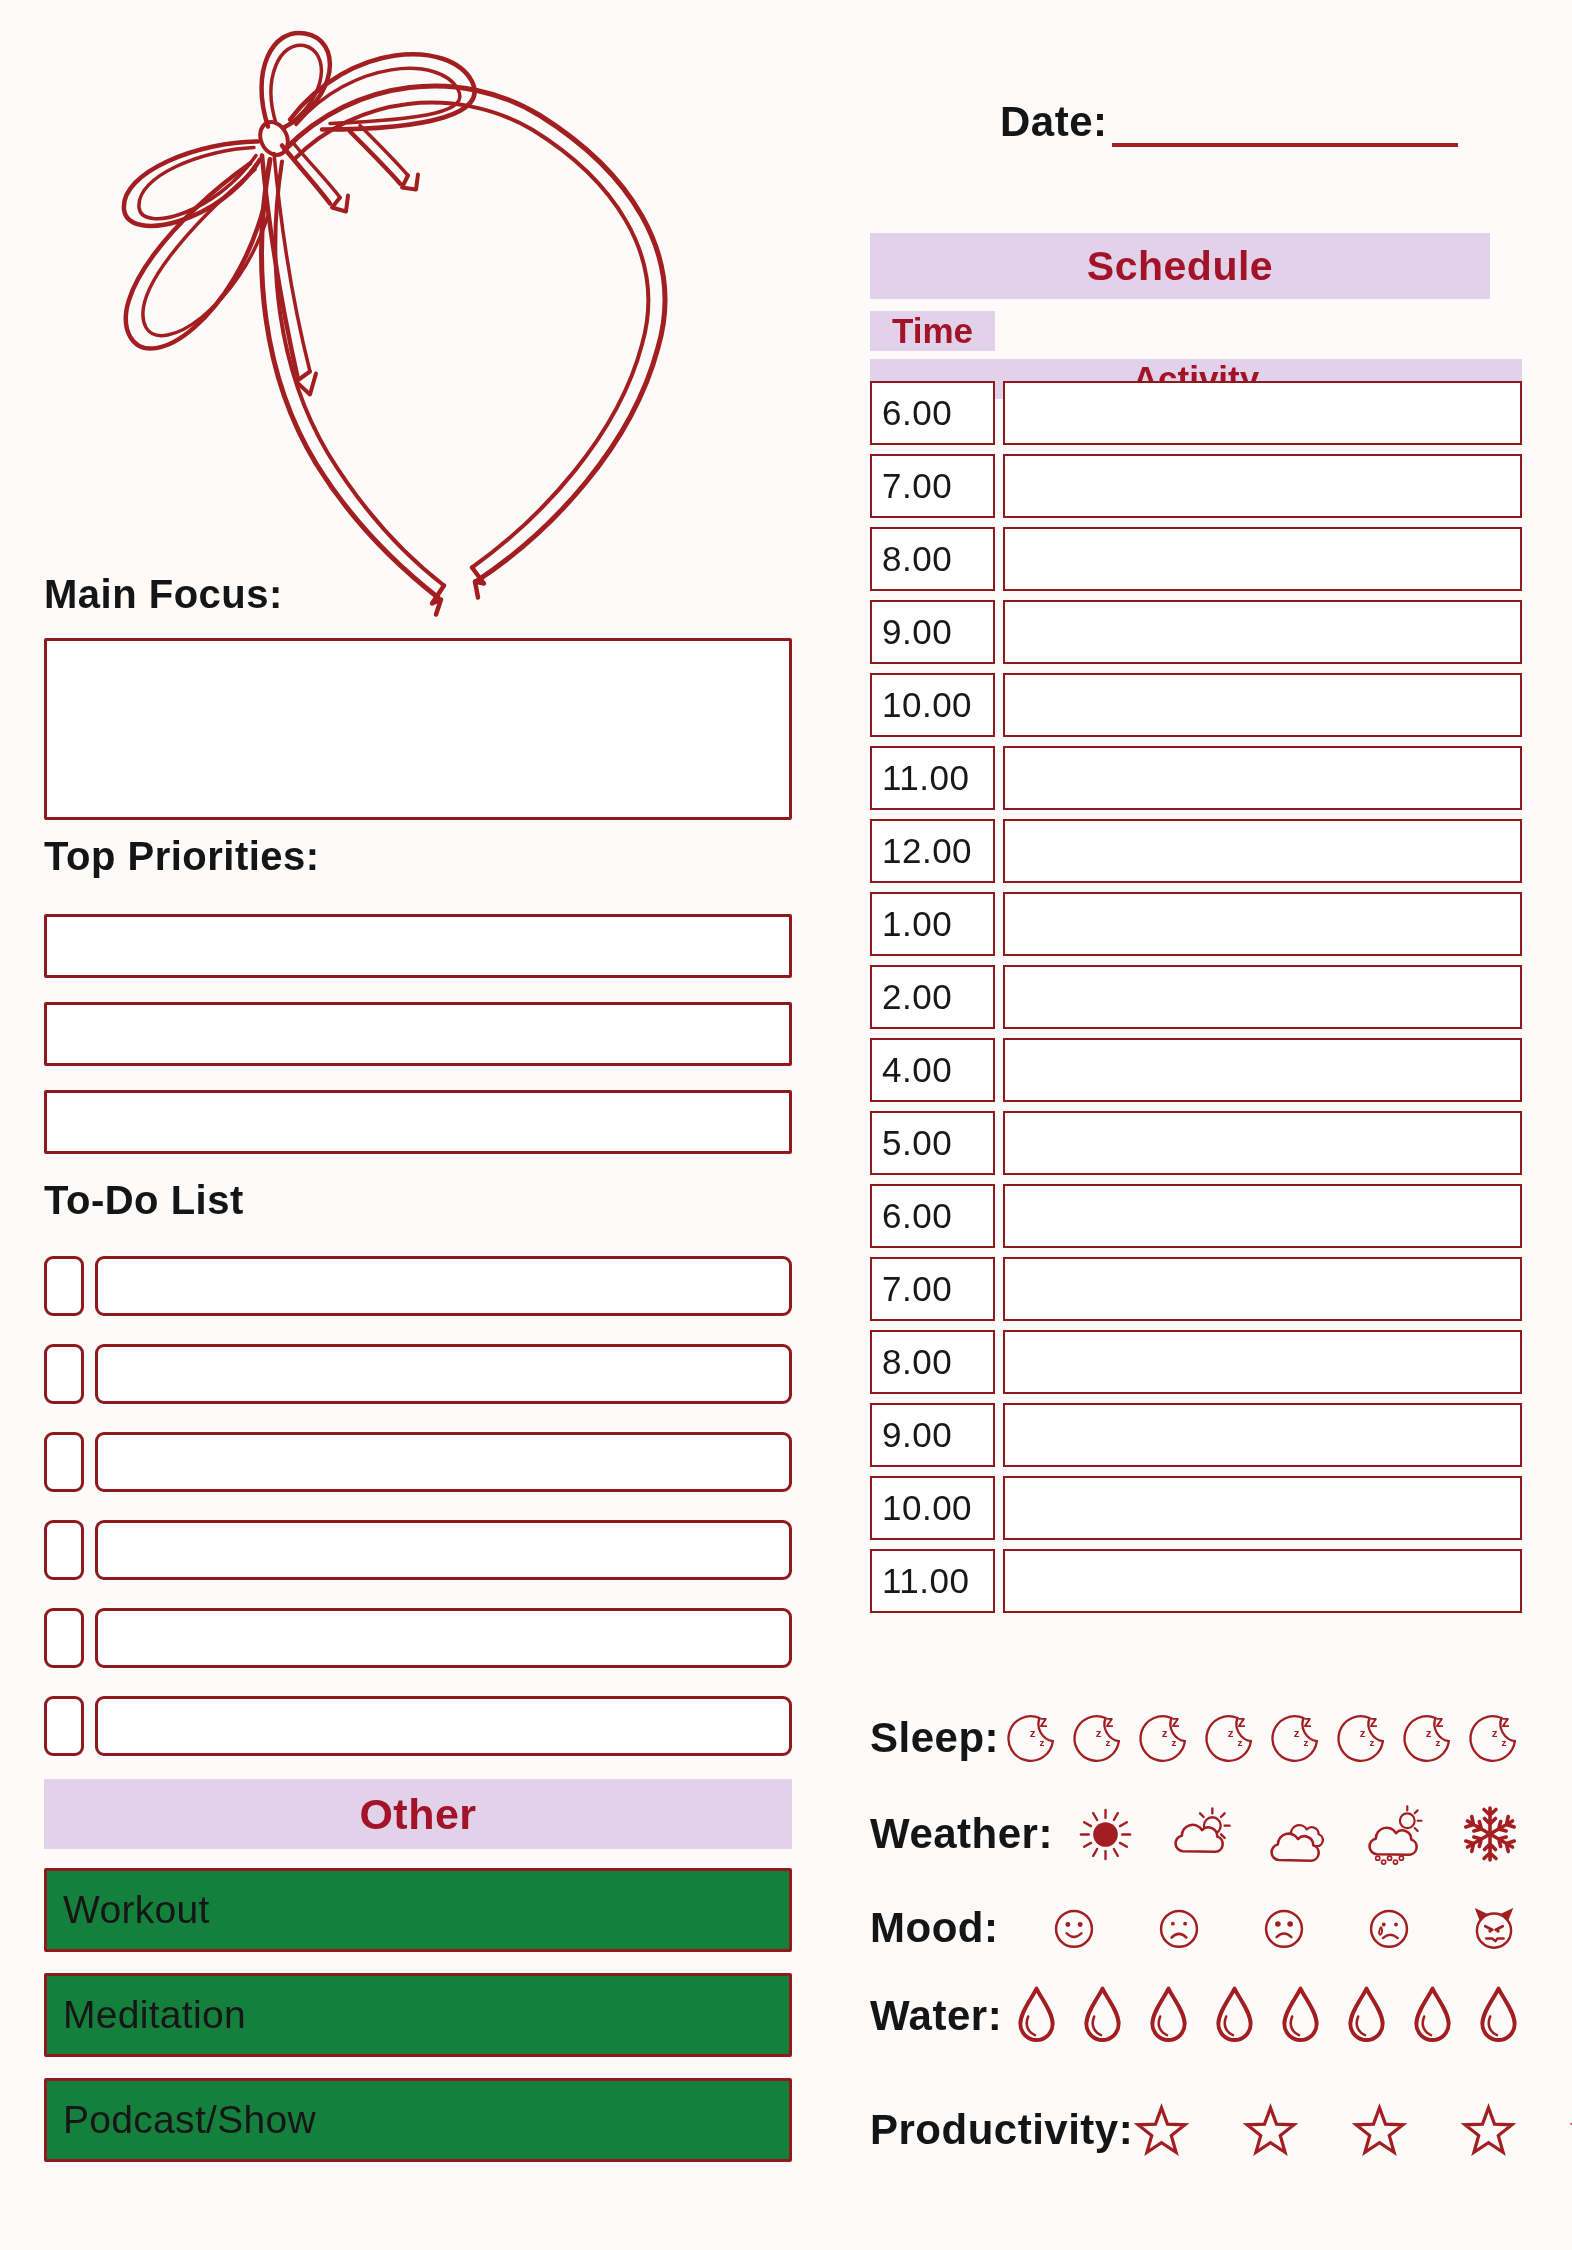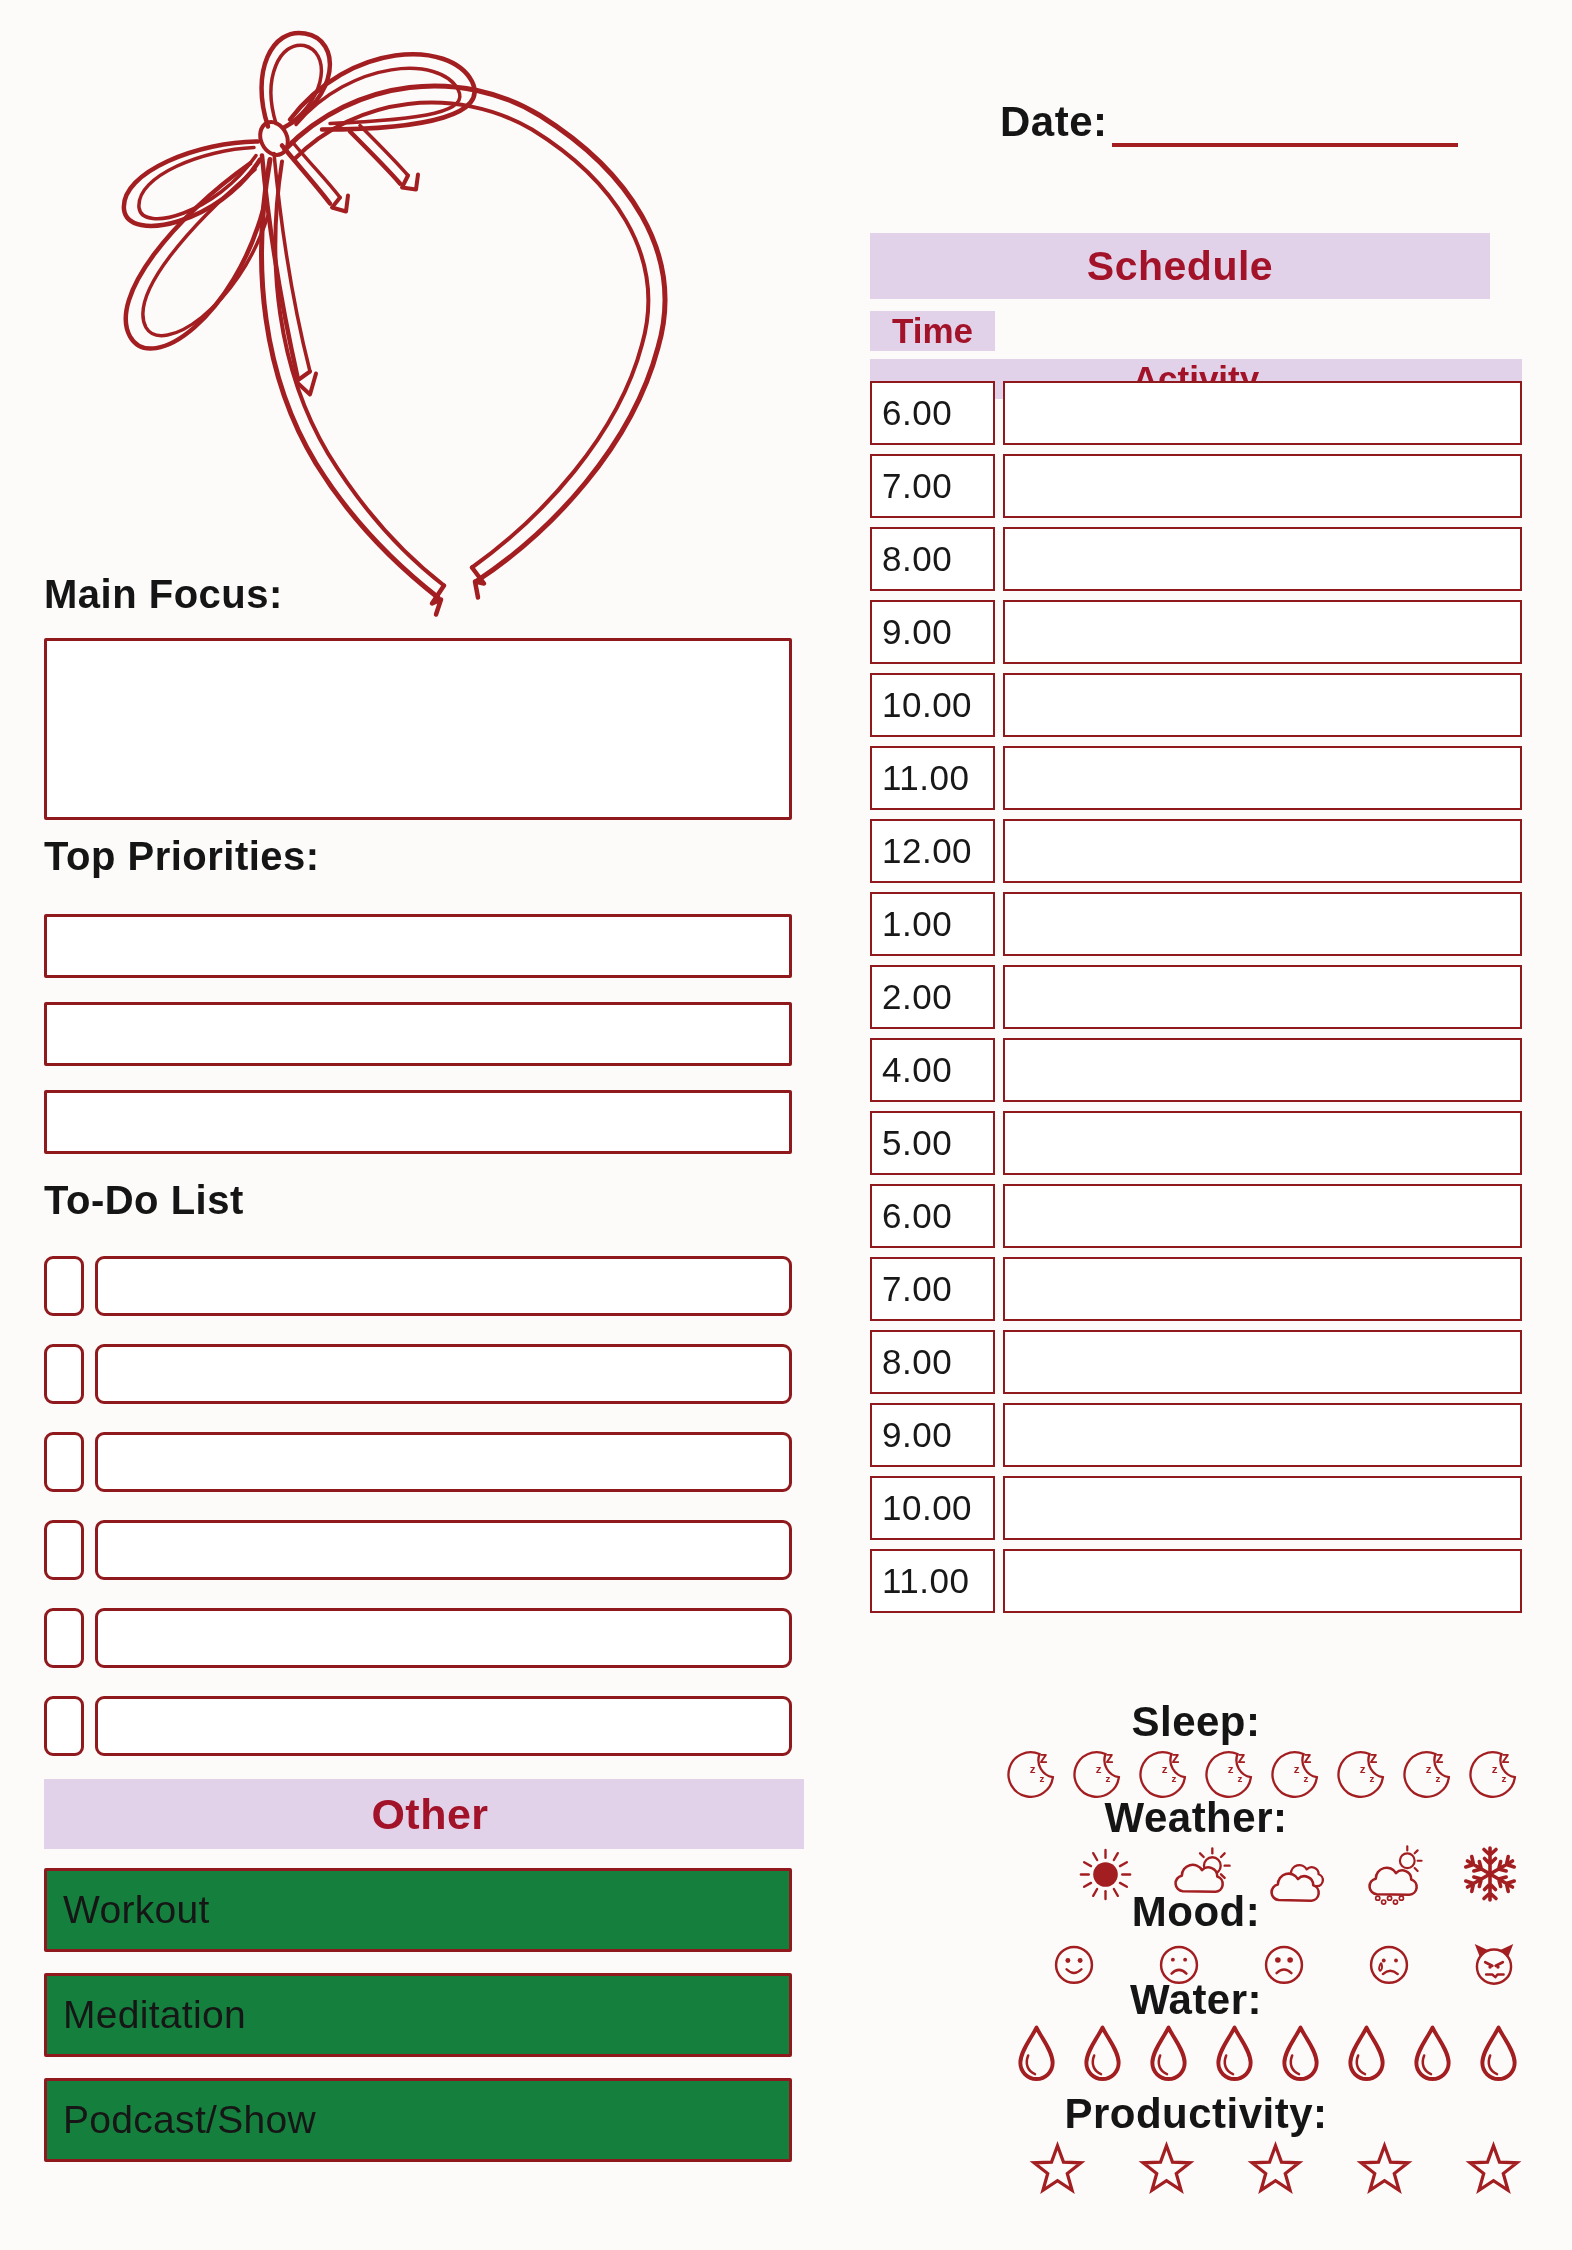--- a/index.html
+++ b/index.html
@@ -27,21 +27,21 @@
 
   .priority-boxes{position:absolute;left:44px;top:914px;width:748px;}
   .pbox{height:64px;margin-bottom:24px;background:#fff;border:3px solid var(--border-red);box-sizing:border-box;border-radius:2px;}
 
   .todo-list{position:absolute;left:44px;top:1256px;width:748px;}
   .todo-row{display:flex;align-items:stretch;height:60px;margin-bottom:28px;}
   .todo-check{width:40px;border:3px solid var(--border-red);border-radius:9px;background:#fff;box-sizing:border-box;}
   .todo-line{flex:1;margin-left:11px;border:3px solid var(--border-red);border-radius:9px;background:#fff;box-sizing:border-box;}
 
   .other-bar{position:absolute;left:44px;top:1779px;width:748px;height:70px;background:var(--lavender);
-    display:flex;align-items:center;justify-content:center;padding-left:12px;}
+    display:flex;align-items:center;justify-content:center;}
   .other-bar span{font-weight:700;font-size:43px;color:var(--header-red);letter-spacing:.5px;}
   .other-items{position:absolute;left:44px;top:1868px;width:748px;}
   .other-box{height:84px;margin-bottom:21px;background:#15803d;border:3px solid var(--border-red);box-sizing:border-box;
     display:flex;align-items:center;padding-left:16px;border-radius:2px;}
   .other-box span{font-size:39px;font-weight:500;color:#161616;letter-spacing:.3px;}
 
   .date-label{left:1000px;top:98px;font-size:42px;}
   .date-line{position:absolute;left:1112px;top:143px;width:346px;height:0;border-top:4px solid var(--accent-red);}
 
   .sched-title{position:absolute;left:870px;top:233px;width:620px;height:66px;background:var(--lavender);
@@ -51,21 +51,21 @@
   .col-time{width:125px;background:var(--lavender);display:flex;align-items:center;justify-content:center;
     font-weight:700;font-size:35px;color:var(--header-red);}
   .col-act{flex:1;background:var(--lavender);display:flex;align-items:center;justify-content:center;
     font-weight:700;font-size:35px;color:var(--header-red);}
   .sched-rows{position:absolute;left:870px;top:381px;width:652px;}
   .srow{display:flex;gap:8px;height:64px;margin-bottom:9px;}
   .stime{width:125px;background:#fff;border:2.5px solid var(--border-red);box-sizing:border-box;
     display:flex;align-items:center;padding-left:10px;font-size:35px;color:#181818;letter-spacing:.5px;}
   .sact{flex:1;background:#fff;border:2.5px solid var(--border-red);box-sizing:border-box;}
 
-  .tracker{position:absolute;left:870px;width:652px;height:80px;display:flex;align-items:center;flex-direction:column;}
+  .tracker{position:absolute;left:870px;width:652px;height:80px;display:flex;align-items:center;}
   .tlabel{font-weight:700;font-size:42px;color:var(--ink);letter-spacing:.5px;}
   .ticons{margin-left:auto;display:flex;align-items:center;}
   .t-sleep{top:1698px;}
   .t-weather{top:1794px;}
   .t-mood{top:1888px;}
   .t-water{top:1976px;}
   .t-productivity{top:2090px;}
   .t-sleep .ticons{gap:9px;}
   .t-weather .ticons{gap:33px;}
   .t-mood .ticons{gap:49px;}

